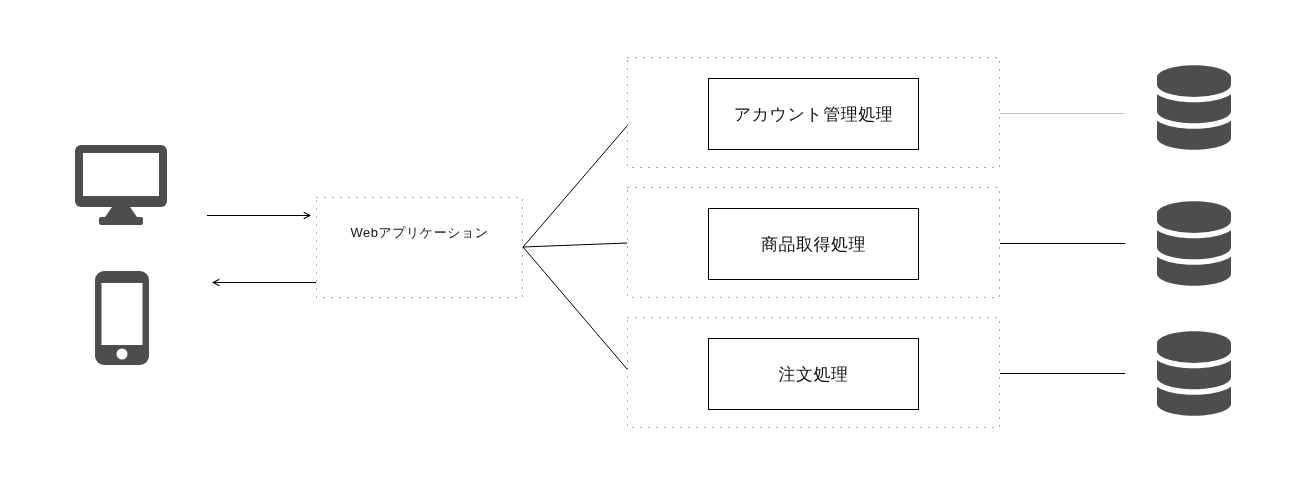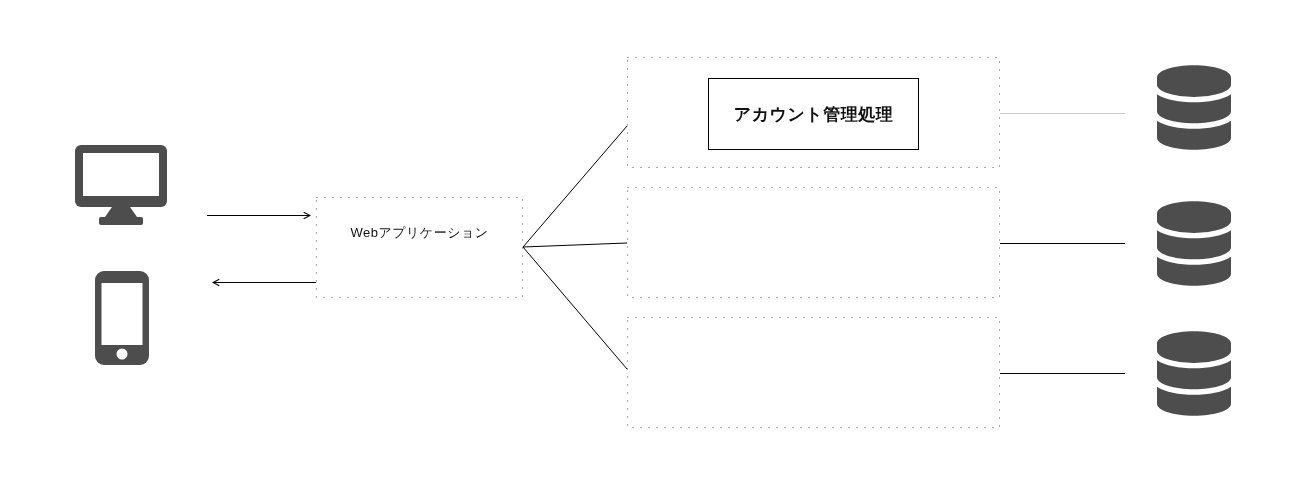--- a/index.html
+++ b/index.html
@@ -23,21 +23,21 @@
     left:316px;top:183px;width:207px;height:100px;
     display:flex;align-items:center;justify-content:center;
     font-size:13px;letter-spacing:.5px;
   }
   .group{left:627px;width:373px;height:111px;}
   .group-1{top:57px;} .group-2{top:187px;} .group-3{top:317px;}
   .inner-box{
     position:absolute;left:81px;top:21px;width:209px;height:70px;
     border:1.5px solid var(--solid-border);background:var(--background);
     display:flex;align-items:center;justify-content:center;
-    font-size:17px;letter-spacing:.5px;font-weight:bold;
+    font-size:17px;letter-spacing:.5px;
   }
   .db{left:1157px;width:74px;height:91px;}
   .db-1{top:62px;} .db-2{top:198px;} .db-3{top:328px;}
 </style>
 </head>
 <body>
 
 <div class="stage">
 
   <svg class="overlay" width="1300" height="481" viewBox="0 0 1300 481">
@@ -79,20 +79,26 @@
       <rect x="6.5" y="12" width="41" height="62" fill="#ffffff"></rect>
       <circle cx="27" cy="83" r="5.5" fill="#ffffff"></circle>
     </svg>
   </div>
 
   <div class="abs webapp-label">Webアプリケーション</div>
 
   <div class="abs group group-1">
     <div class="inner-box">アカウント管理処理</div>
   </div>
+  <div class="abs group group-2">
+    <div class="inner-box">商品取得処理</div>
+  </div>
+  <div class="abs group group-3">
+    <div class="inner-box">注文処理</div>
+  </div>
 
   <div class="abs icon db db-1">
     <svg viewBox="0 0 448 512">
       <path d="M448 73.14v45.71C448 159.1 347.7 192 224 192S0 159.1 0 118.86V73.14C0 32.91 100.3 0 224 0s224 32.91 224 73.14zM448 176v102.9C448 319.1 347.7 352 224 352S0 319.1 0 278.9V176c48.13 33.14 136.2 48.55 224 48.55S399.9 209.1 448 176zM448 336v102.9C448 479.1 347.7 512 224 512S0 479.1 0 438.9V336c48.13 33.14 136.2 48.55 224 48.55S399.9 369.1 448 336z" fill="#4d4d4d"></path>
     </svg>
   </div>
   <div class="abs icon db db-2">
     <svg viewBox="0 0 448 512">
       <path d="M448 73.14v45.71C448 159.1 347.7 192 224 192S0 159.1 0 118.86V73.14C0 32.91 100.3 0 224 0s224 32.91 224 73.14zM448 176v102.9C448 319.1 347.7 352 224 352S0 319.1 0 278.9V176c48.13 33.14 136.2 48.55 224 48.55S399.9 209.1 448 176zM448 336v102.9C448 479.1 347.7 512 224 512S0 479.1 0 438.9V336c48.13 33.14 136.2 48.55 224 48.55S399.9 369.1 448 336z" fill="#4d4d4d"></path>
     </svg>

